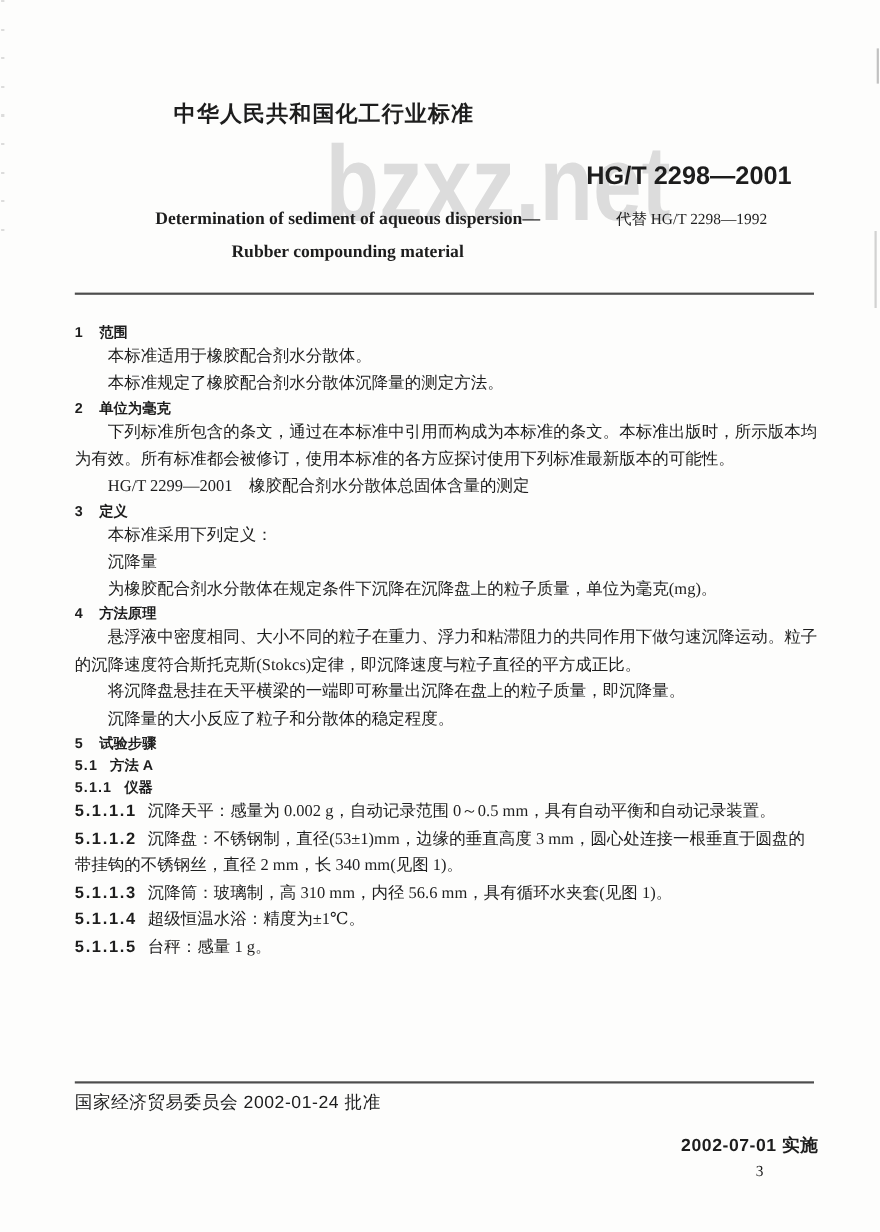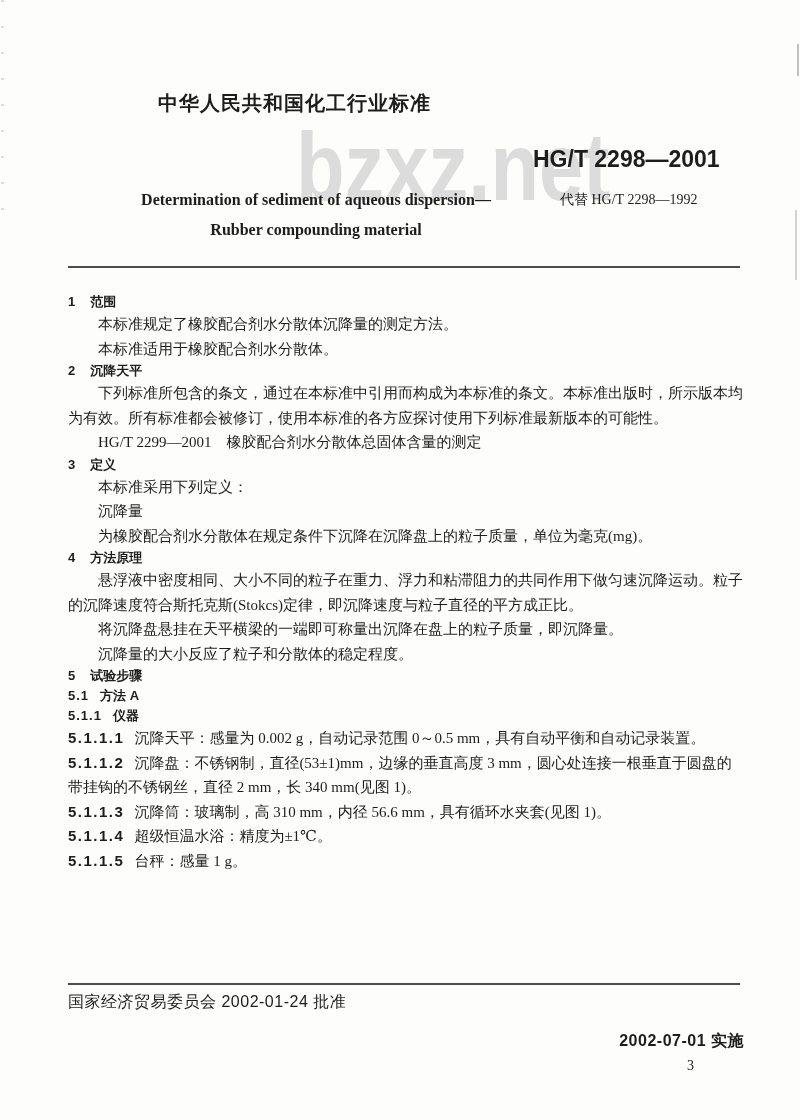--- a/index.html
+++ b/index.html
@@ -95,25 +95,25 @@
     <div>Rubber compounding material</div>
   </div>
   <div class="replaces">代替 HG/T 2298—1992</div>
   <div class="rule-top"></div>
 
   <div class="content">
 
     <p class="sec-h mt2">
       <span class="sec-no">1</span><span>范围</span>
     </p>
+    <p class="ind">本标准适用于橡胶配合剂水分散体。</p>
     <p class="ind mt10">本标准规定了橡胶配合剂水分散体沉降量的测定方法。</p>
-    <p class="ind">本标准适用于橡胶配合剂水分散体。</p>
 
     <p class="sec-h mt14">
-      <span class="sec-no">2</span><span>沉降天平</span>
+      <span class="sec-no">2</span><span>单位为毫克</span>
     </p>
     <p class="ind mt10">下列标准所包含的条文，通过在本标准中引用而构成为本标准的条文。本标准出版时，所示版本均为有效。所有标准都会被修订，使用本标准的各方应探讨使用下列标准最新版本的可能性。</p>
     <p class="ind">HG/T 2299—2001　橡胶配合剂水分散体总固体含量的测定</p>
 
     <p class="sec-h mt4">
       <span class="sec-no">3</span><span>定义</span>
     </p>
     <p class="ind mt10">本标准采用下列定义：</p>
     <p class="ind">沉降量</p>
     <p class="ind">为橡胶配合剂水分散体在规定条件下沉降在沉降盘上的粒子质量，单位为毫克(mg)。</p>

